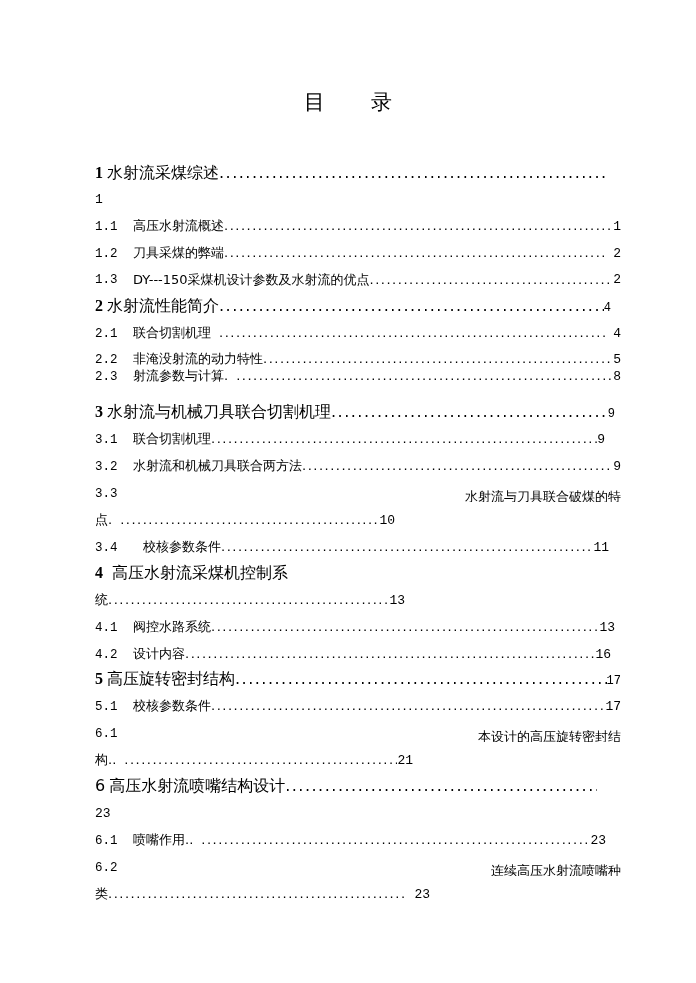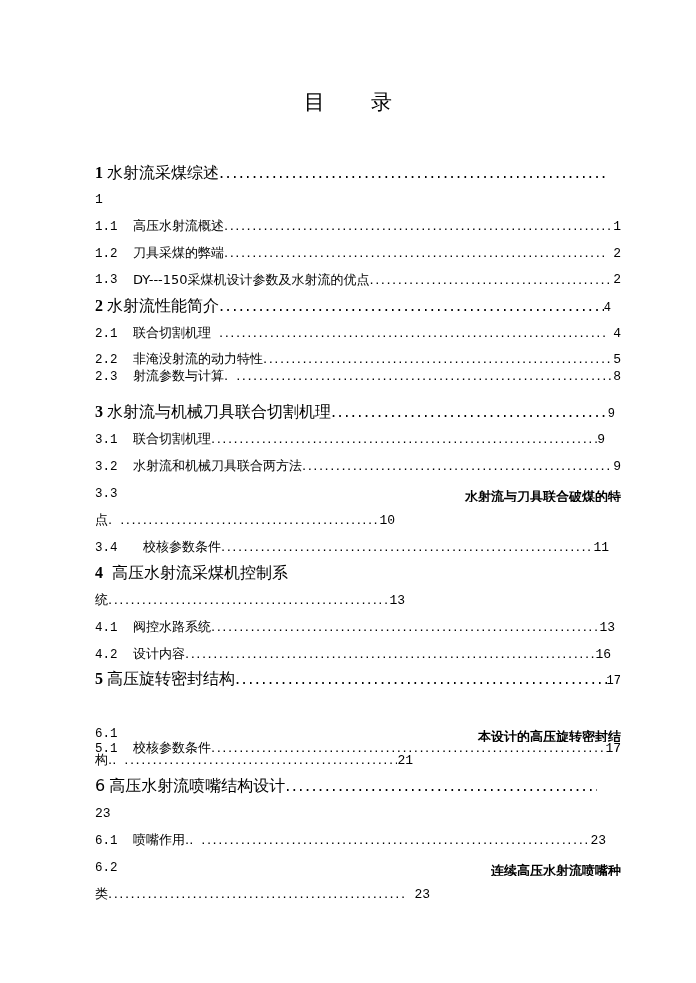--- a/index.html
+++ b/index.html
@@ -13,21 +13,21 @@
   .title .gap { width: 46px; }
   .line {
     position: absolute; left: 95px; width: 526px; white-space: nowrap; overflow: hidden;
     font-family: "DejaVu Sans", sans-serif; font-size: 13px; line-height: 18px; height: 18px;
   }
   .line.major { font-size: 16px; line-height: 22px; height: 22px; }
   .num { display: inline-block; }
   .major .num { font-family: "Liberation Serif", serif; font-weight: bold; margin-right: 4px; }
   .sub .num { width: 38px; font-family: Liberation Mono, monospace; font-size: 12.5px; }
   .pg { font-family: "Liberation Mono", monospace; font-size: 13px; }
-  .right { position: absolute; right: 0; top: 4px; font-weight: bold; }
+  .right { position: absolute; right: 0; top: 4px; }
   .flex { display: flex; align-items: baseline; }
   .flex .fill { flex: 1; overflow: hidden; white-space: nowrap; letter-spacing: 1.5px; }
 </style>
 </head>
 <body>
 
 <div class="page">
 
   <div class="title">
     <span>目</span><span class="gap"></span><span>录</span>
@@ -153,21 +153,21 @@
     <span class="pg">16</span>
   </div>
 
   <div class="line major flex" style="top:668px; width:526px;">
     <span class="num">5</span>
     <span>高压旋转密封结构</span>
     <span class="fill">..........................................................................</span>
     <span class="pg" style="font-size:12px;">17</span>
   </div>
 
-  <div class="line sub flex" style="top:739px;">
+  <div class="line sub flex" style="top:697px;">
     <span class="num">5.1</span>
     <span>校核参数条件</span>
     <span class="fill">................................................................................................</span>
     <span class="pg">17</span>
   </div>
 
   <div class="line sub" style="top:724px;">
     <span class="num">6.1</span>
     <span class="right">本设计的高压旋转密封结</span>
   </div>

